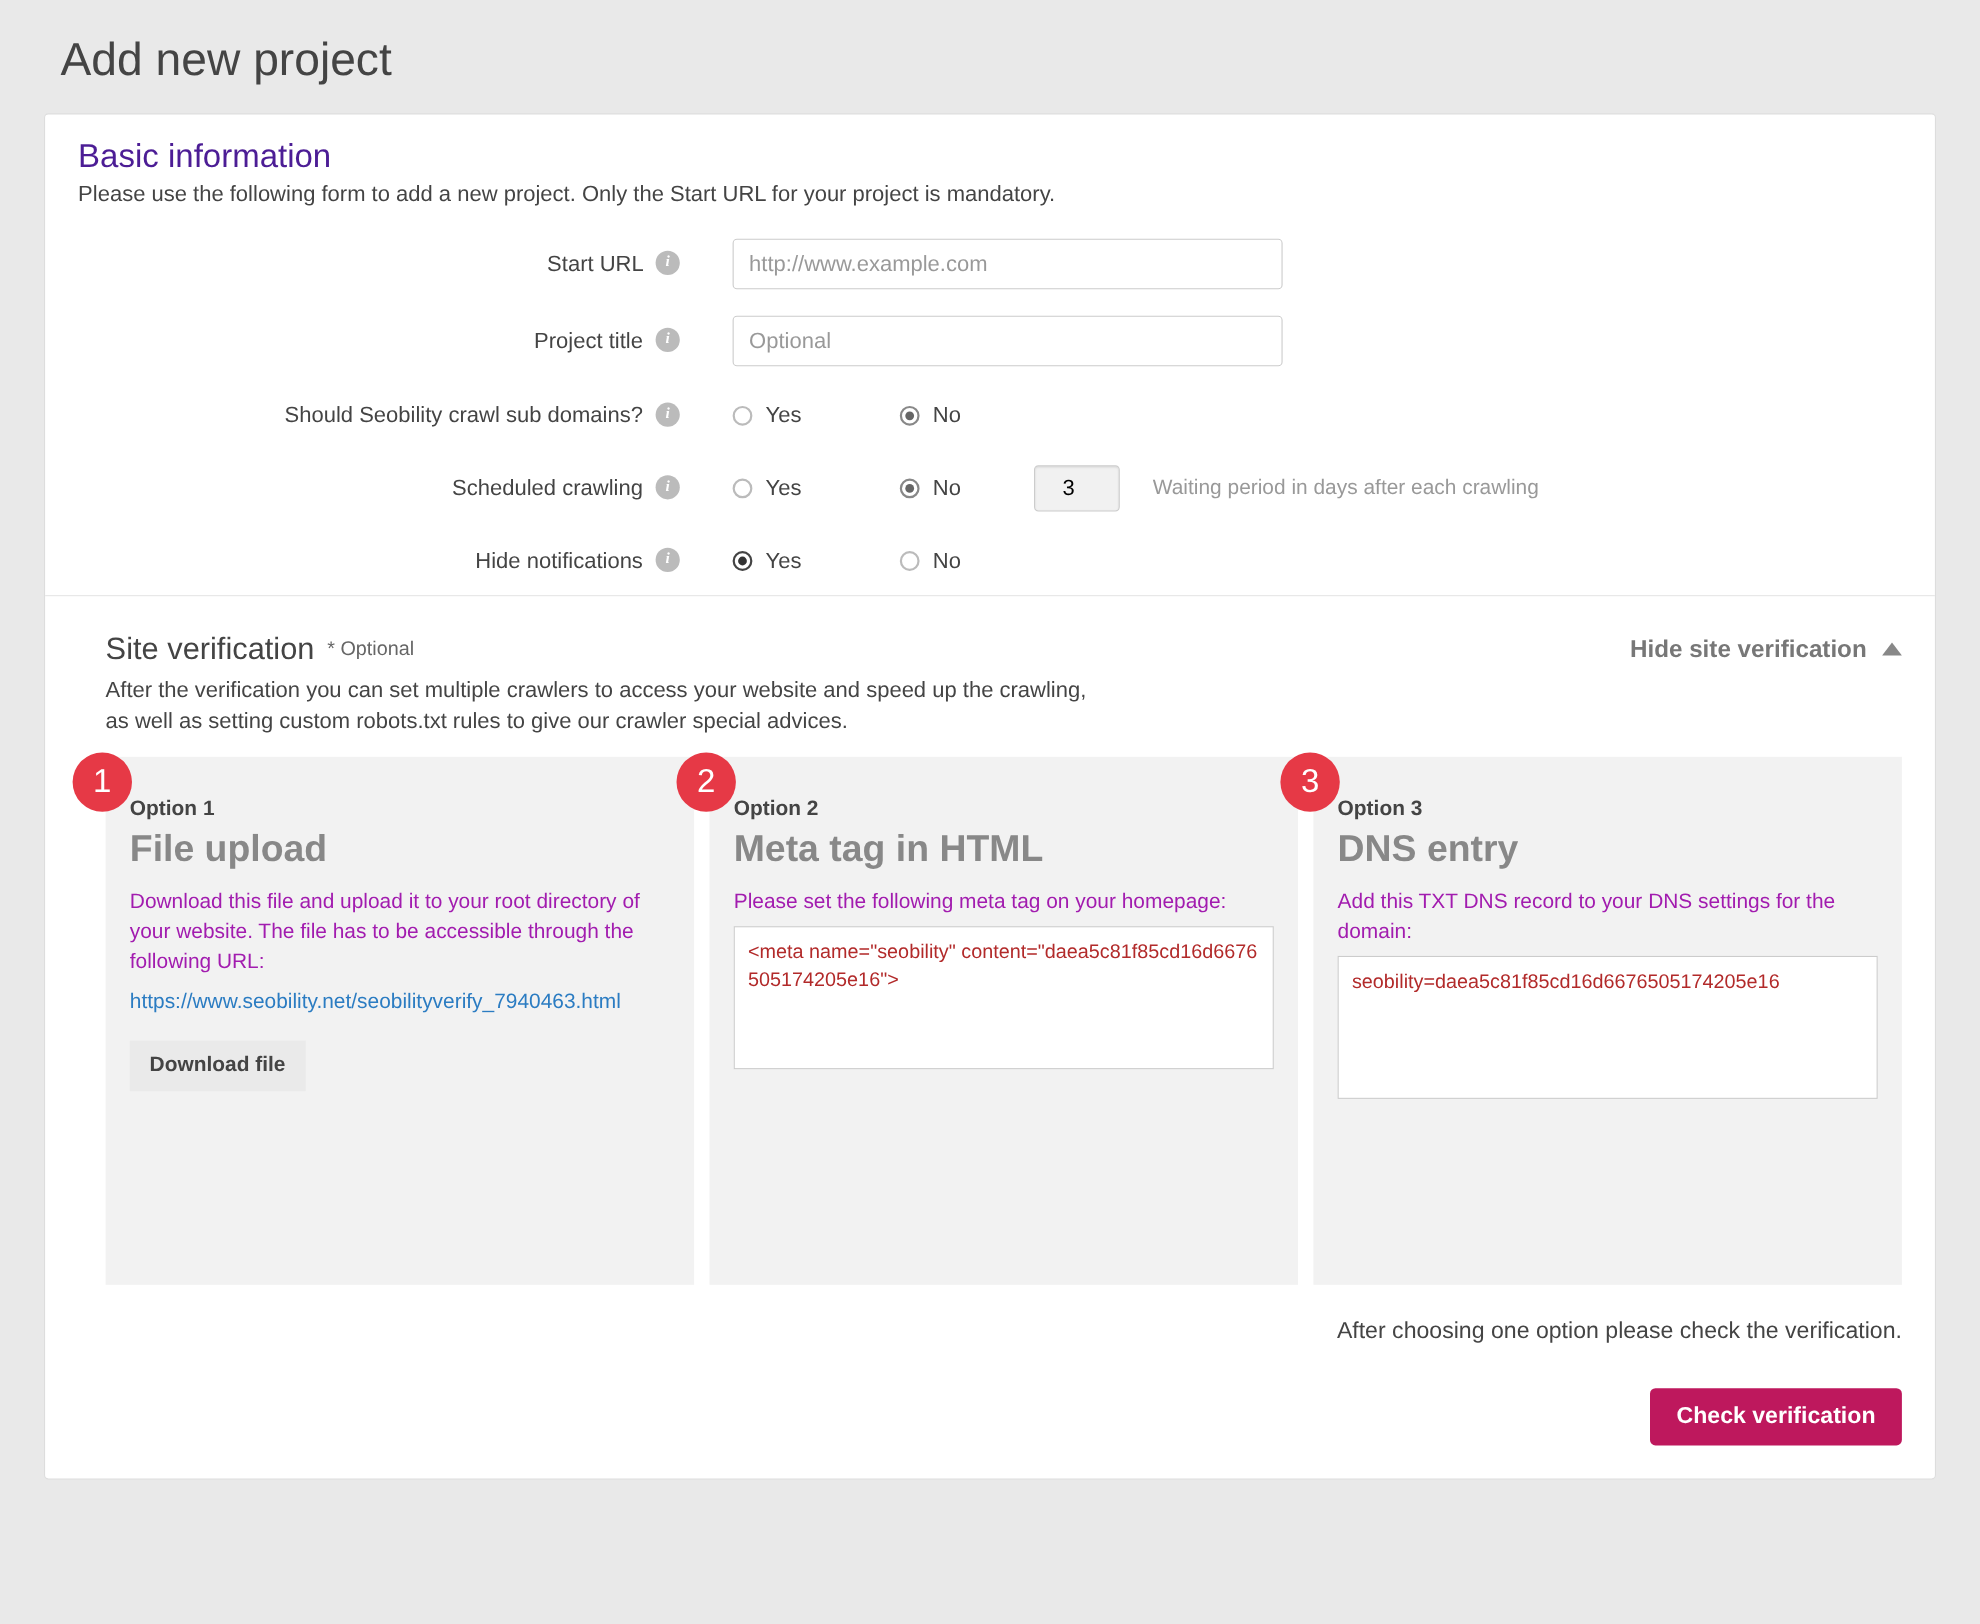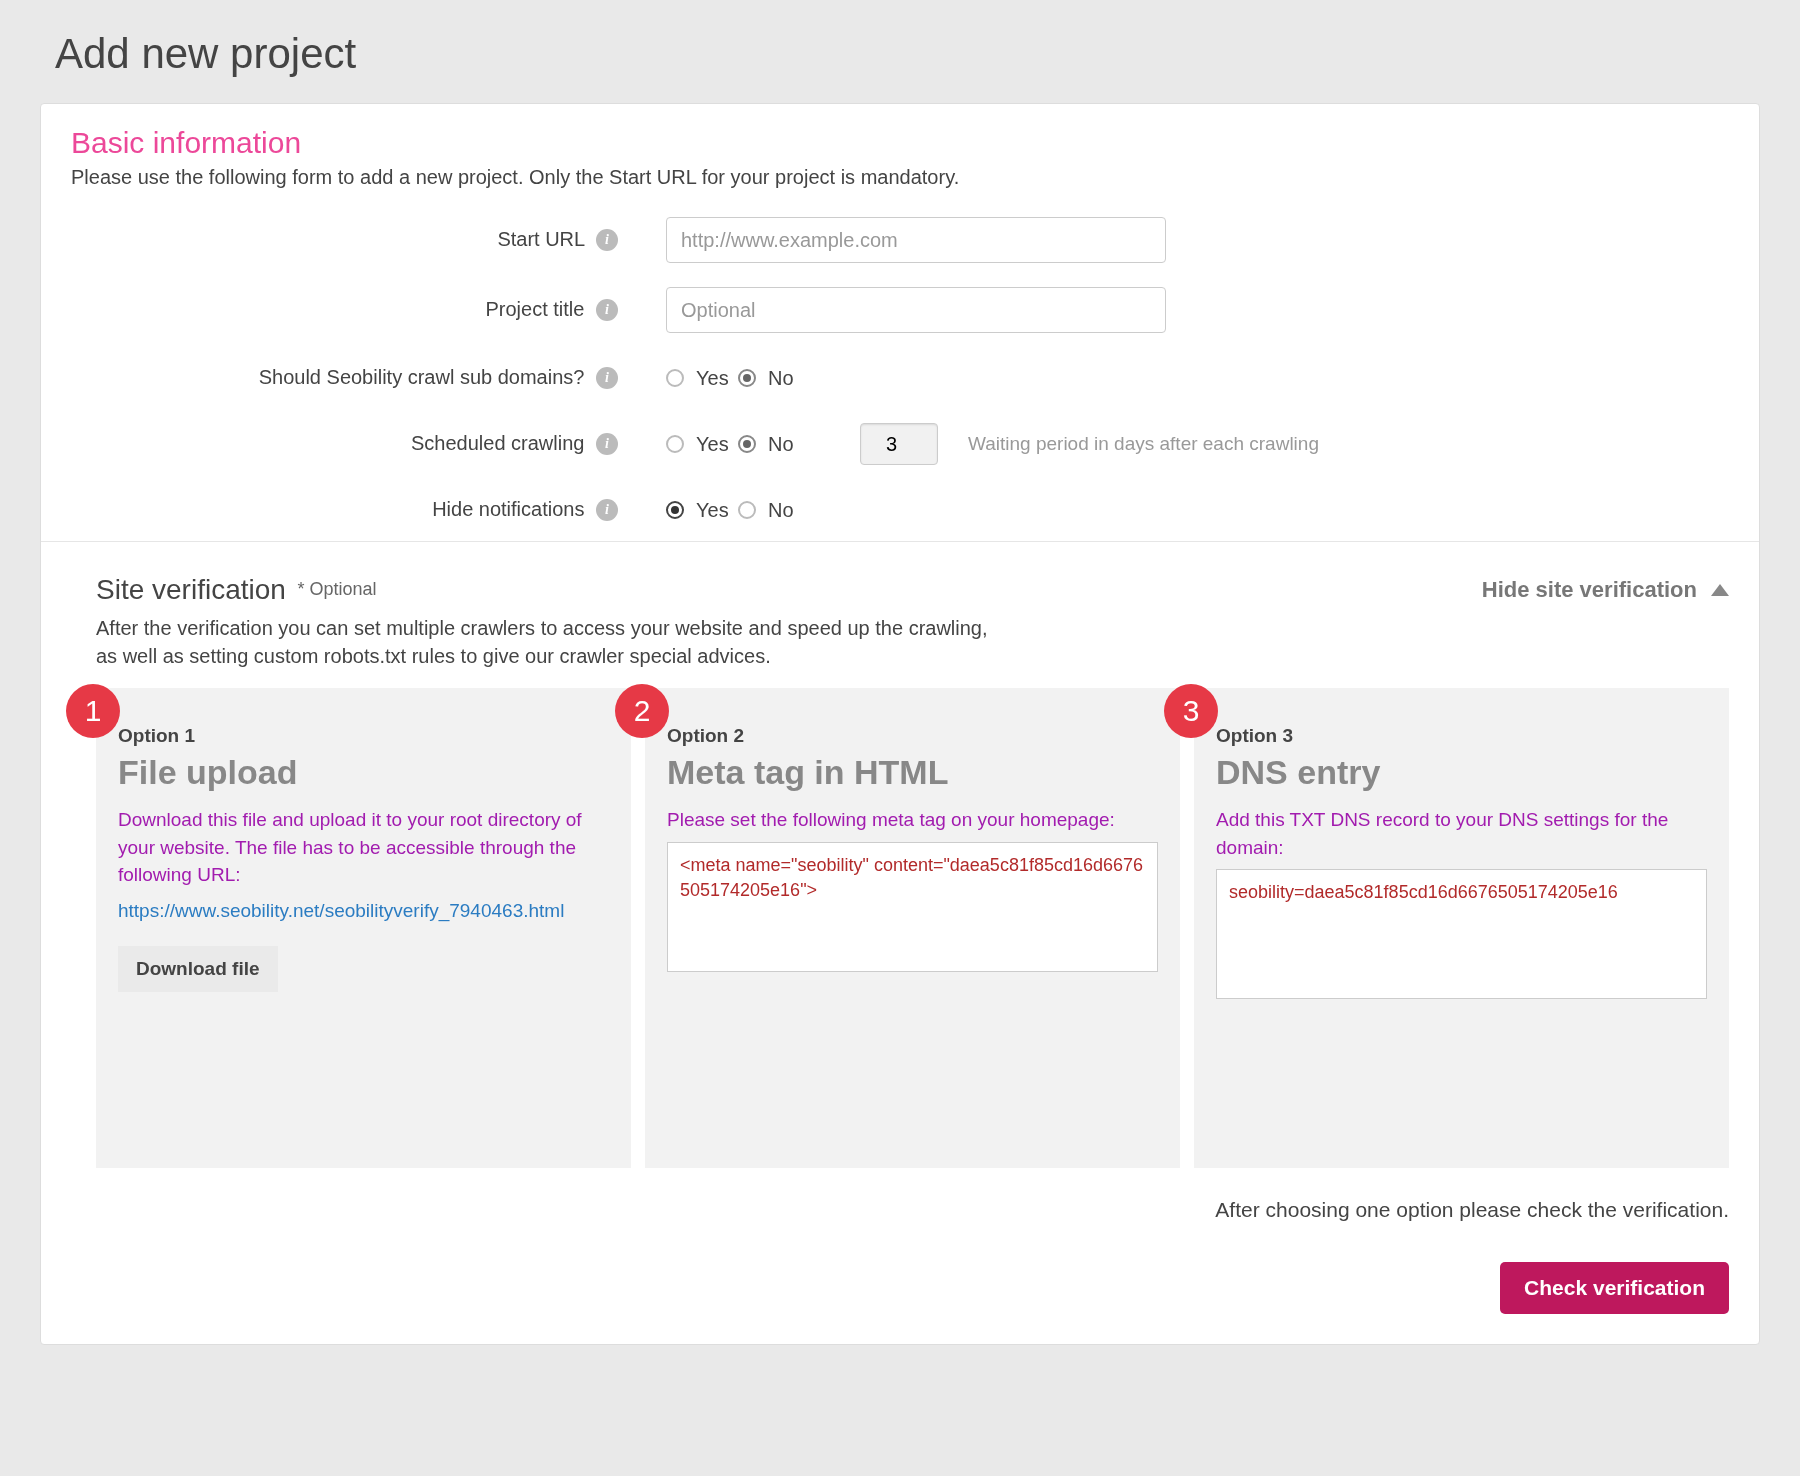--- a/index.html
+++ b/index.html
@@ -19,21 +19,21 @@
 }
 .panel {
   background: #fff;
   border: 1px solid #ddd;
   border-radius: 4px;
   padding: 22px 30px 30px 30px;
 }
 .section-title {
   font-size: 30px;
   font-weight: 400;
-  color: #ec4899;
+  color: #4c1d95;
   margin-bottom: 6px;
 }
 .section-desc {
   font-size: 20px;
   color: #444;
   margin-bottom: 28px;
 }
 .form-row {
   display: flex;
   align-items: center;
@@ -75,21 +75,21 @@
 .text-input {
   width: 500px;
   height: 46px;
   border: 1px solid #ccc;
   border-radius: 4px;
   padding: 0 14px;
   font-size: 20px;
   color: #555;
 }
 .text-input::placeholder { color: #999; }
-.radio-group { display: flex; align-items: center; }
+.radio-group { display: flex; align-items: center; gap: 80px; }
 .radio-item {
   display: flex;
   align-items: center;
   gap: 12px;
   font-size: 20px;
   color: #444;
   cursor: pointer;
   min-width: 72px;
 }
 .radio-circle {

